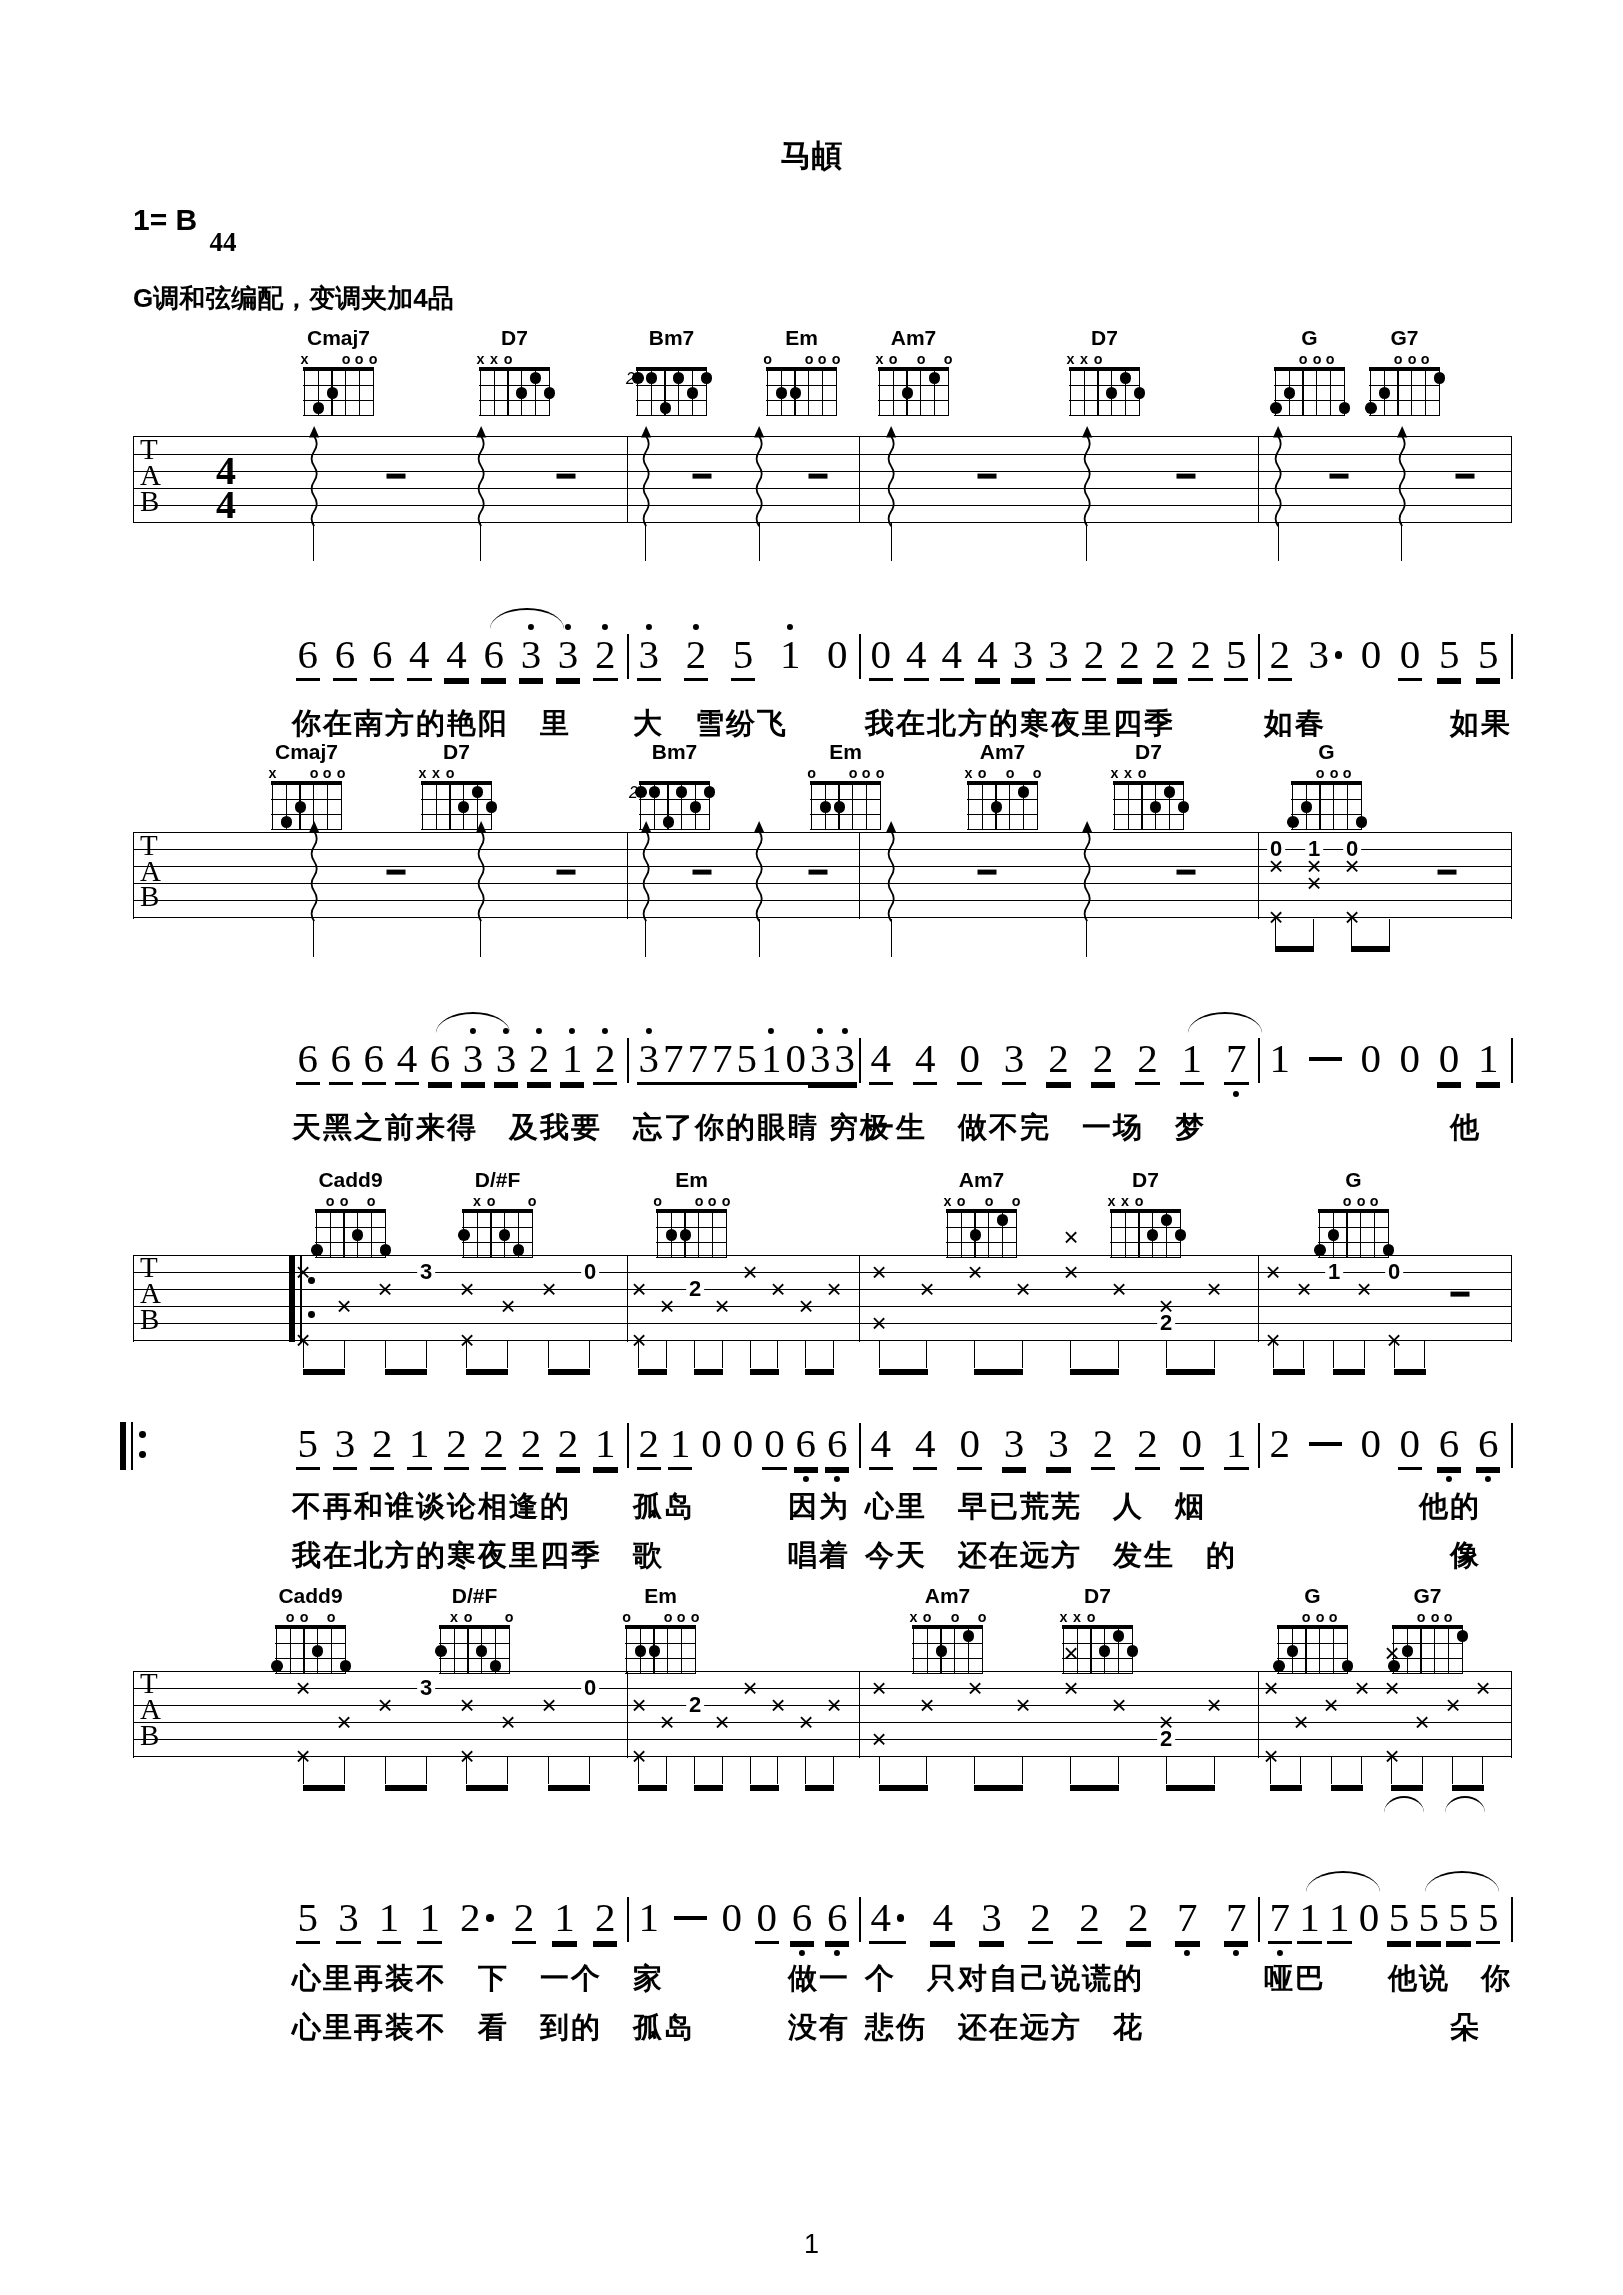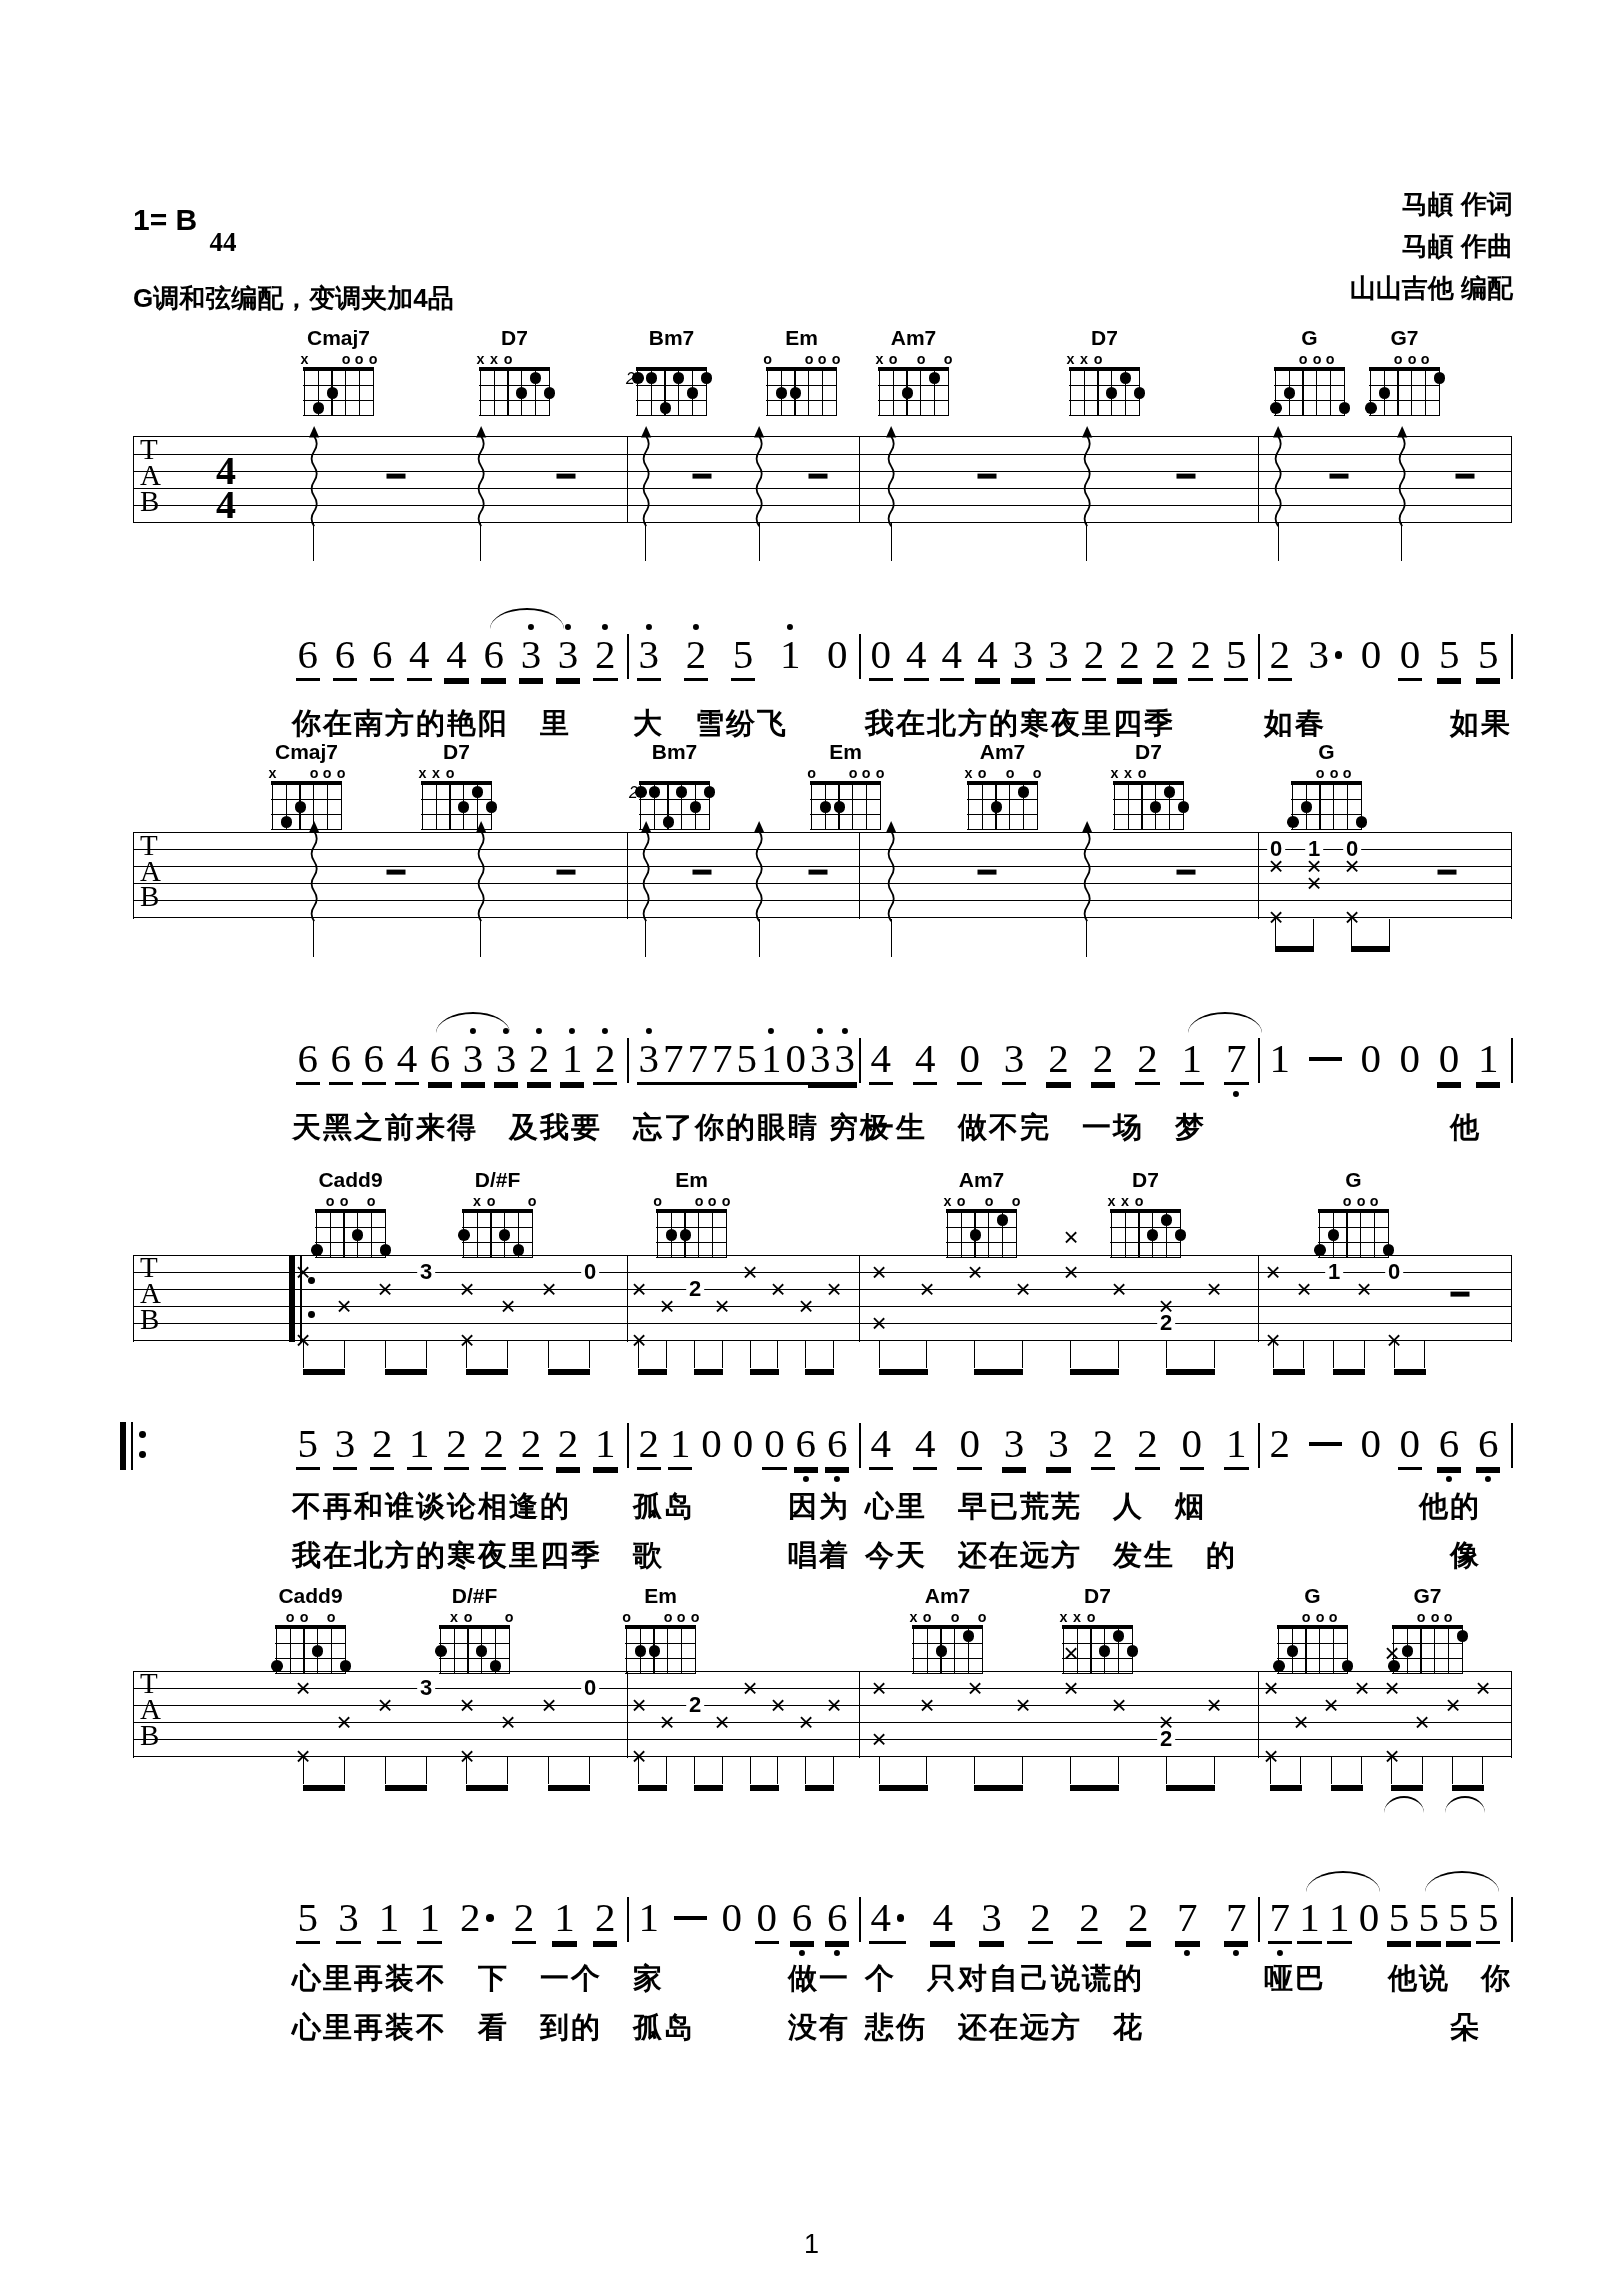--- a/index.html
+++ b/index.html
@@ -64,25 +64,21 @@
   .arc{position:absolute;top:-24.6px;left:34%;width:74px;height:19px;border-top:2.7px solid #000;
        border-radius:50% 50% 0 0/100% 100% 0 0}
   .jp-dash{display:inline-block;width:33px;height:4.1px;background:#000;vertical-align:11px}
   .jp-bar{position:absolute;width:2px;background:#000}
   .lyric{position:absolute;font-size:29px;letter-spacing:2px;white-space:pre;font-weight:700}
 </style>
 </head>
 <body>
 
 <div class="page">
-  <div class="credits">
-    <div>马頔  作词</div>
-    <div>马頔  作曲</div>
-    <div>山山吉他  编配</div>
-  </div>
+  <div class="subtitle">马頔</div>
   <div class="keyline">
     <span>1= B</span><span class="tsfrac"><span class="tsn">4</span><span class="tsbar"></span><span class="tsn">4</span></span>
   </div>
   <div class="capoline">G调和弦编配，变调夹加4品</div>
   <div id="music">
       <div class="chord" style="left: 291px; top: 326px;">
         <div class="chord-label">Cmaj7</div>
         <div class="chord-marks">
           <span style="left: 13.6px;">x</span>
           <span style="left: 55px;">o</span>

